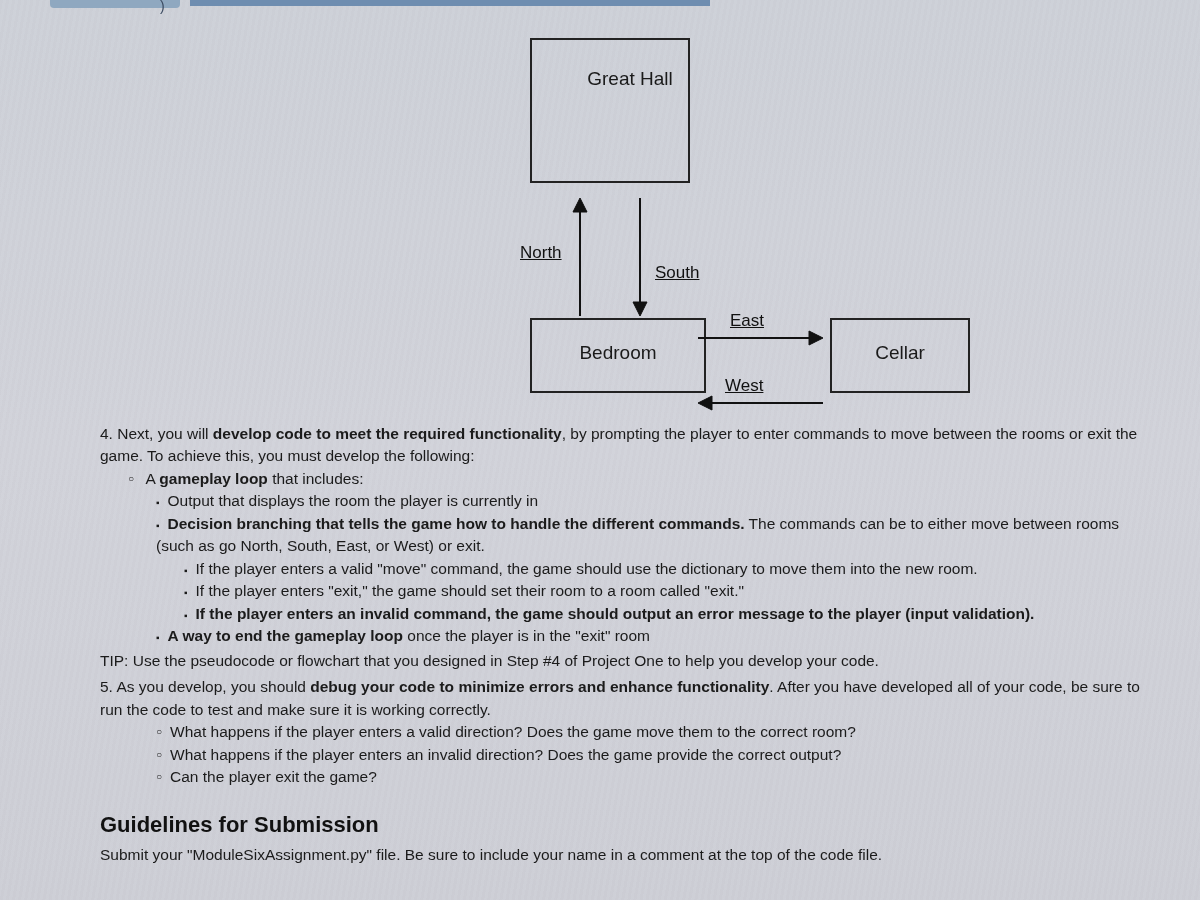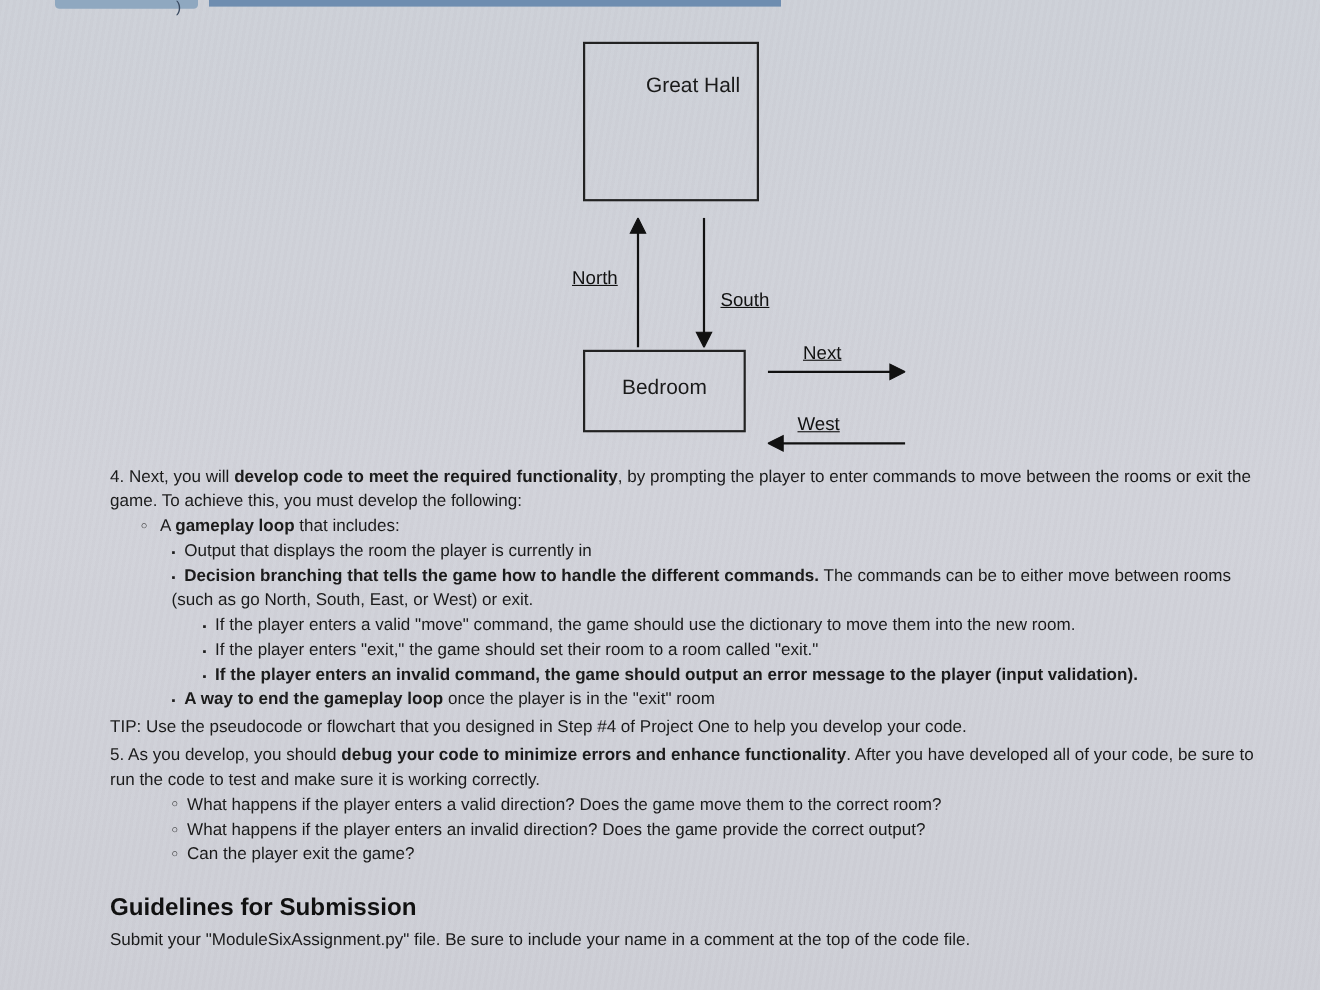--- a/index.html
+++ b/index.html
@@ -66,21 +66,21 @@
     position: absolute;
     border: 2px solid #222;
     background: transparent;
     display: flex;
     align-items: flex-start;
     justify-content: center;
     padding-top: 28px;
     font-size: 19px;
   }
   .room.great-hall { left: 110px; top: 10px;  width: 160px; height: 145px; padding-left: 40px; }
-  .room.bedroom    { left: 110px; top: 290px; width: 148px; height: 75px;  padding-top: 22px; }
+  .room.bedroom    { left: 110px; top: 290px; width: 176px; height: 75px;  padding-top: 22px; }
   .room.cellar     { left: 410px; top: 290px; width: 140px; height: 75px;  padding-top: 22px; }
 
   .dir-label {
     position: absolute;
     font-size: 17px;
     color: #111;
     text-decoration: underline;
   }
   .lbl-north { left: 100px; top: 215px; }
   .lbl-south { left: 235px; top: 215px; margin-top: 20px; }
@@ -156,24 +156,27 @@
   <div class="top-paren">)</div>
 
   <div class="diagram">
 
     <div class="room great-hall">
       <span>Great Hall</span>
     </div>
     <div class="room bedroom">
       <span>Bedroom</span>
     </div>
+    <div class="room cellar">
+      <span>Cellar</span>
+    </div>
 
     <span class="dir-label lbl-north">North</span>
     <span class="dir-label lbl-south">South</span>
-    <span class="dir-label lbl-east">Next</span>
+    <span class="dir-label lbl-east">East</span>
     <span class="dir-label lbl-west">West</span>
 
     <svg class="arrow" style="left:150px; top:170px;" width="20" height="118">
       <line x1="10" y1="118" x2="10" y2="10" stroke-width="2"></line>
       <polygon points="10,0 3,14 17,14"></polygon>
     </svg>
 
     <svg class="arrow" style="left:210px; top:170px;" width="20" height="118">
       <line x1="10" y1="0" x2="10" y2="108" stroke-width="2"></line>
       <polygon points="10,118 3,104 17,104"></polygon>

